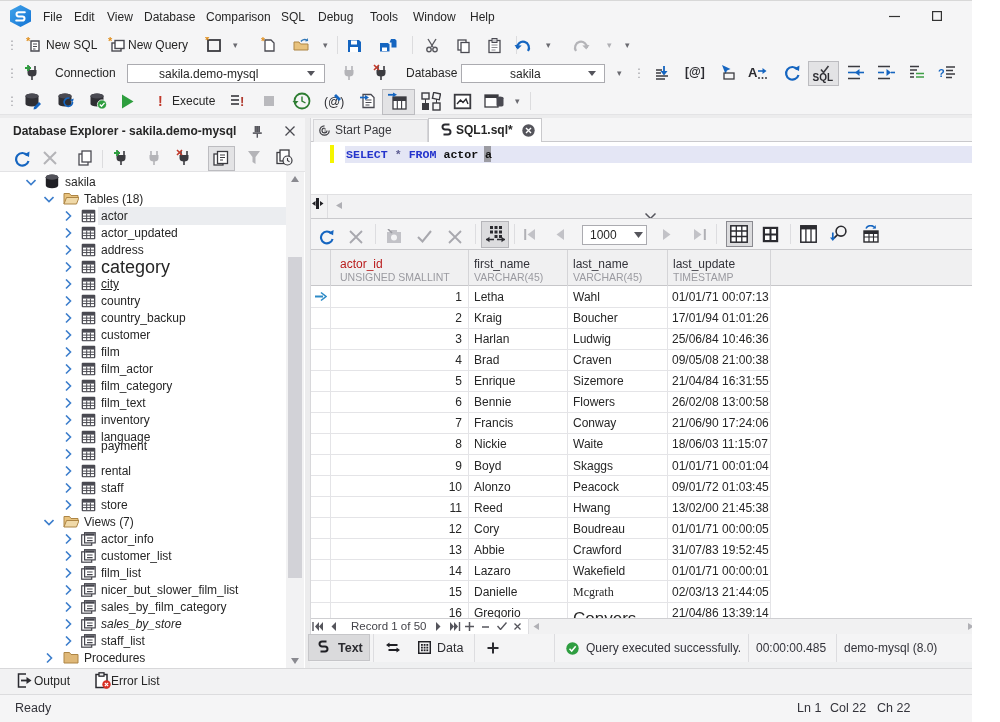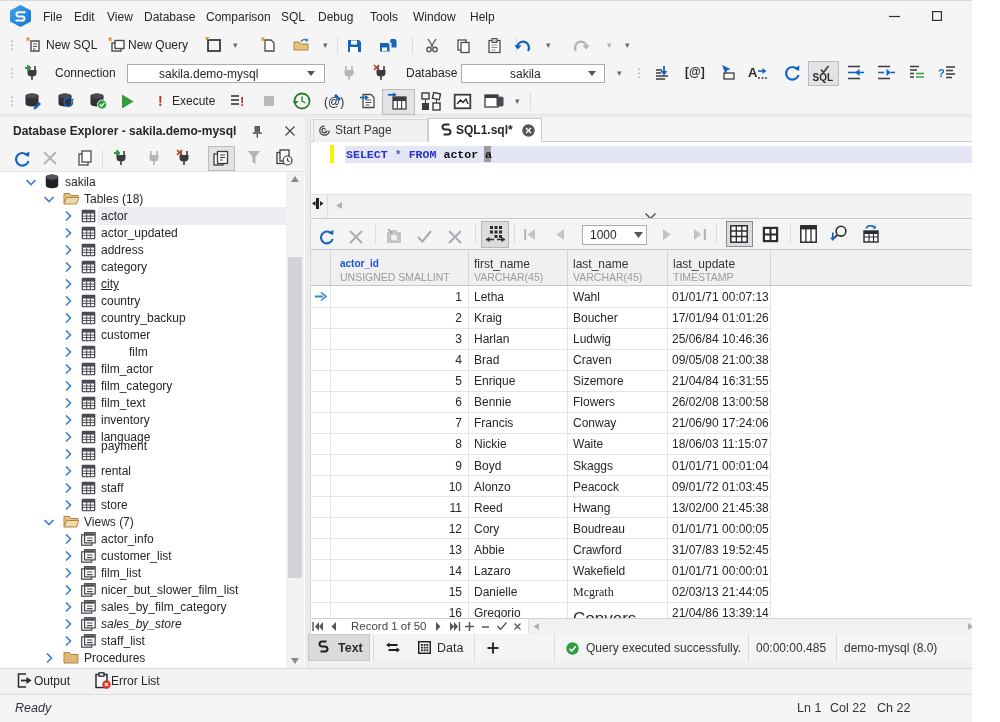--- a/index.html
+++ b/index.html
@@ -367,21 +367,21 @@
     </svg>
 <div class="t" style="left:101px;top:242px;font-size:12px;">address</div>
 <svg style="position:absolute;left:65px;top:262px;" width="7" height="11" viewBox="0 0 7 11">
       <path d="M1 0.5 L5.5 5 L1 9.5" fill="none" stroke="#3d7ecc" stroke-width="1.6"></path>
     </svg>
 <svg style="position:absolute;left:81px;top:260px;" width="15" height="14" viewBox="0 0 15 14">
       <rect x="0.7" y="0.7" width="13.6" height="12.6" rx="1" fill="#4a4a52"></rect>
       <rect x="2" y="4.6" width="11" height="7.5" fill="#fff"></rect>
       <path d="M2 7.1 h11 M2 9.6 h11 M5.7 4.6 v7.5 M9.4 4.6 v7.5" stroke="#4a4a52" stroke-width="1"></path>
     </svg>
-<div class="t" style="left:101px;top:259px;font-size:12px;">category</div>
+<div class="t" style="left:101px;top:259px;font-size:18px;">category</div>
 <svg style="position:absolute;left:65px;top:279px;" width="7" height="11" viewBox="0 0 7 11">
       <path d="M1 0.5 L5.5 5 L1 9.5" fill="none" stroke="#3d7ecc" stroke-width="1.6"></path>
     </svg>
 <svg style="position:absolute;left:81px;top:277px;" width="15" height="14" viewBox="0 0 15 14">
       <rect x="0.7" y="0.7" width="13.6" height="12.6" rx="1" fill="#4a4a52"></rect>
       <rect x="2" y="4.6" width="11" height="7.5" fill="#fff"></rect>
       <path d="M2 7.1 h11 M2 9.6 h11 M5.7 4.6 v7.5 M9.4 4.6 v7.5" stroke="#4a4a52" stroke-width="1"></path>
     </svg>
 <div class="t" style="left:101px;top:276px;font-size:12px;text-decoration:underline;">city</div>
 <svg style="position:absolute;left:65px;top:296px;" width="7" height="11" viewBox="0 0 7 11">
@@ -412,21 +412,21 @@
     </svg>
 <div class="t" style="left:101px;top:327px;font-size:12px;">customer</div>
 <svg style="position:absolute;left:65px;top:347px;" width="7" height="11" viewBox="0 0 7 11">
       <path d="M1 0.5 L5.5 5 L1 9.5" fill="none" stroke="#3d7ecc" stroke-width="1.6"></path>
     </svg>
 <svg style="position:absolute;left:81px;top:345px;" width="15" height="14" viewBox="0 0 15 14">
       <rect x="0.7" y="0.7" width="13.6" height="12.6" rx="1" fill="#4a4a52"></rect>
       <rect x="2" y="4.6" width="11" height="7.5" fill="#fff"></rect>
       <path d="M2 7.1 h11 M2 9.6 h11 M5.7 4.6 v7.5 M9.4 4.6 v7.5" stroke="#4a4a52" stroke-width="1"></path>
     </svg>
-<div class="t" style="left:101px;top:344px;font-size:12px;margin-left:28px;">film</div>
+<div class="t" style="left:101px;top:344px;font-size:12px;">film</div>
 <svg style="position:absolute;left:65px;top:364px;" width="7" height="11" viewBox="0 0 7 11">
       <path d="M1 0.5 L5.5 5 L1 9.5" fill="none" stroke="#3d7ecc" stroke-width="1.6"></path>
     </svg>
 <svg style="position:absolute;left:81px;top:362px;" width="15" height="14" viewBox="0 0 15 14">
       <rect x="0.7" y="0.7" width="13.6" height="12.6" rx="1" fill="#4a4a52"></rect>
       <rect x="2" y="4.6" width="11" height="7.5" fill="#fff"></rect>
       <path d="M2 7.1 h11 M2 9.6 h11 M5.7 4.6 v7.5 M9.4 4.6 v7.5" stroke="#4a4a52" stroke-width="1"></path>
     </svg>
 <div class="t" style="left:101px;top:361px;font-size:12px;">film_actor</div>
 <svg style="position:absolute;left:65px;top:381px;" width="7" height="11" viewBox="0 0 7 11">
@@ -734,21 +734,21 @@
       <rect x="2" y="6" width="14" height="11" fill="#fff" stroke="#2b2b30" stroke-width="1.4"></rect>
       <rect x="2" y="6" width="14" height="3" fill="#2b2b30"></rect>
       <path d="M2 12 h14 M7 6 v11 M11.5 6 v11" stroke="#2b2b30" stroke-width="1.1"></path>
       <path d="M4 3.5 a5 5 0 0 1 8 -1.5" fill="none" stroke="#1565c0" stroke-width="1.6"></path>
       <path d="M13.5 0 l0.5 3.5 -3.5 0.3 z" fill="#1565c0"></path>
     </svg>
 <svg style="position:absolute;left:978px;top:233px;" width="8" height="5" viewBox="0 0 8 5">
       <path d="M0 0 L8 0 L4 5 z" fill="#6a6a70"></path>
     </svg>
 <div class="" style="left:310px;top:250px;width:671px;height:36px;background:#f0f0f1;border-bottom:1px solid #c6c6c9;"></div>
-<div class="t" style="left:340px;top:256px;font-size:10px;color:#1d4ed8;font-weight:bold;">actor_id</div>
+<div class="t" style="left:340px;top:256px;font-size:12px;color:#b91c1c;">actor_id</div>
 <div class="t" style="left:340px;top:269px;font-size:10.5px;color:#9a9aa0;">UNSIGNED SMALLINT</div>
 <div class="t" style="left:474px;top:256px;font-size:12px;color:#33333a;">first_name</div>
 <div class="t" style="left:474px;top:269px;font-size:10.5px;color:#9a9aa0;">VARCHAR(45)</div>
 <div class="t" style="left:573px;top:256px;font-size:12px;color:#33333a;">last_name</div>
 <div class="t" style="left:573px;top:269px;font-size:10.5px;color:#9a9aa0;">VARCHAR(45)</div>
 <div class="t" style="left:673px;top:256px;font-size:12px;color:#33333a;">last_update</div>
 <div class="t" style="left:673px;top:269px;font-size:10.5px;color:#9a9aa0;">TIMESTAMP</div>
 <div class="" style="left:330px;top:250px;width:1px;height:36px;background:#d4d4d7;"></div>
 <div class="" style="left:468px;top:250px;width:1px;height:36px;background:#d4d4d7;"></div>
 <div class="" style="left:567px;top:250px;width:1px;height:36px;background:#d4d4d7;"></div>
@@ -940,21 +940,21 @@
     </svg>
 <div class="t" style="left:34px;top:673px;font-size:12px;">Output</div>
 <svg style="position:absolute;left:95px;top:672px;" width="16" height="17" viewBox="0 0 16 17">
       <rect x="1" y="2.5" width="11" height="13" fill="#fff" stroke="#2b2b30" stroke-width="1.5"></rect>
       <rect x="4" y="0.8" width="5" height="3.4" fill="#f1f1f2" stroke="#2b2b30" stroke-width="1.3"></rect>
       <circle cx="11.5" cy="12.5" r="4.2" fill="#d93025"></circle>
       <path d="M9.8 10.8 l3.4 3.4 M13.2 10.8 l-3.4 3.4" stroke="#fff" stroke-width="1.2"></path>
     </svg>
 <div class="t" style="left:111px;top:673px;font-size:12px;">Error List</div>
 <div class="" style="left:0px;top:694px;width:1000px;height:28px;background:#f5f5f6;border-top:1px solid #dcdcde;"></div>
-<div class="t" style="left:15px;top:700px;font-size:12.5px;color:#33333a;font-style:italic;">Ready</div>
+<div class="t" style="left:15px;top:700px;font-size:12.5px;color:#33333a;">Ready</div>
 <div class="t" style="left:797px;top:700px;font-size:12.5px;color:#33333a;">Ln 1</div>
 <div class="t" style="left:830px;top:700px;font-size:12.5px;color:#33333a;">Col 22</div>
 <div class="t" style="left:877px;top:700px;font-size:12.5px;color:#33333a;">Ch 22</div>
 <svg style="position:absolute;left:975px;top:704px;" width="14" height="14" viewBox="0 0 14 14">
       <g fill="#b8b8bc">
         <rect x="10" y="0" width="2.2" height="2.2"></rect>
         <rect x="10" y="5" width="2.2" height="2.2"></rect>
         <rect x="10" y="10" width="2.2" height="2.2"></rect>
         <rect x="5" y="5" width="2.2" height="2.2"></rect>
         <rect x="5" y="10" width="2.2" height="2.2"></rect>

